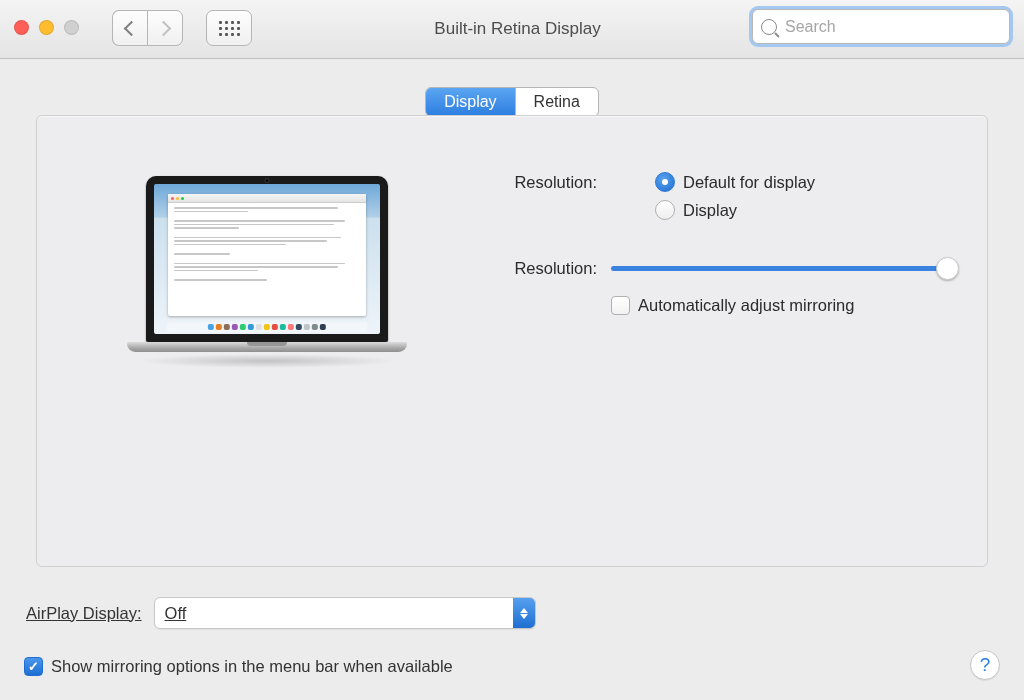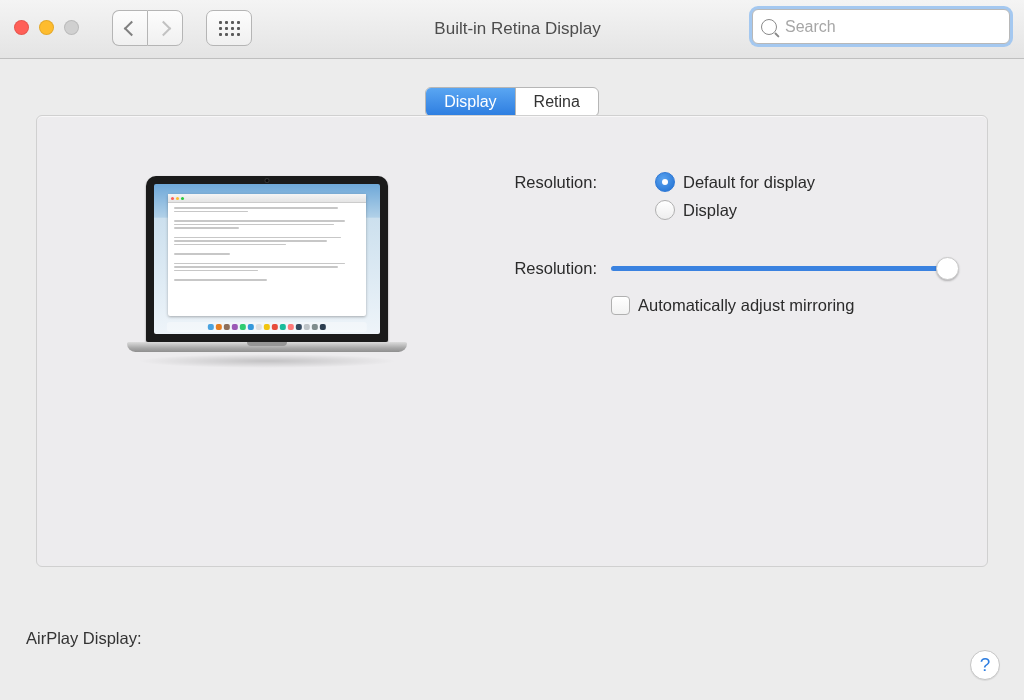--- a/index.html
+++ b/index.html
@@ -317,20 +317,21 @@
   .bottom {
     position: absolute;
     left: 0; right: 0;
     bottom: 0;
     padding: 0 24px 24px 24px;
   }
   .airplay-row {
     display: flex; align-items: center;
     margin-top: 14px;
     font-size: 16.5px;
+    text-decoration: underline;
   }
   .airplay-label { margin-left: 2px; margin-right: 12px; }
   .popup {
     width: 370px; height: 30px;
     background: #fff;
     border: 1px solid #c6c6c6;
     border-radius: 6px;
     display: flex; align-items: center;
     padding-left: 10px;
     position: relative;
@@ -512,21 +513,29 @@
       </div>
     </div>
 
   </div>
 </div>
 
 <div class="bottom">
 
   <div class="airplay-row">
     <span class="airplay-label">AirPlay Display:</span>
+    <div class="popup">
+      <span>Off</span>
+      <div class="popup-arrows"></div>
+    </div>
   </div>
 
   <div class="mirror-row">
+    <div class="checkbox-line">
+      <div class="checkbox checked"></div>
+      <span>Show mirroring options in the menu bar when available</span>
+    </div>
     <div class="help-btn">
       <span>?</span>
     </div>
   </div>
 
 </div>
 
 </body></html>

